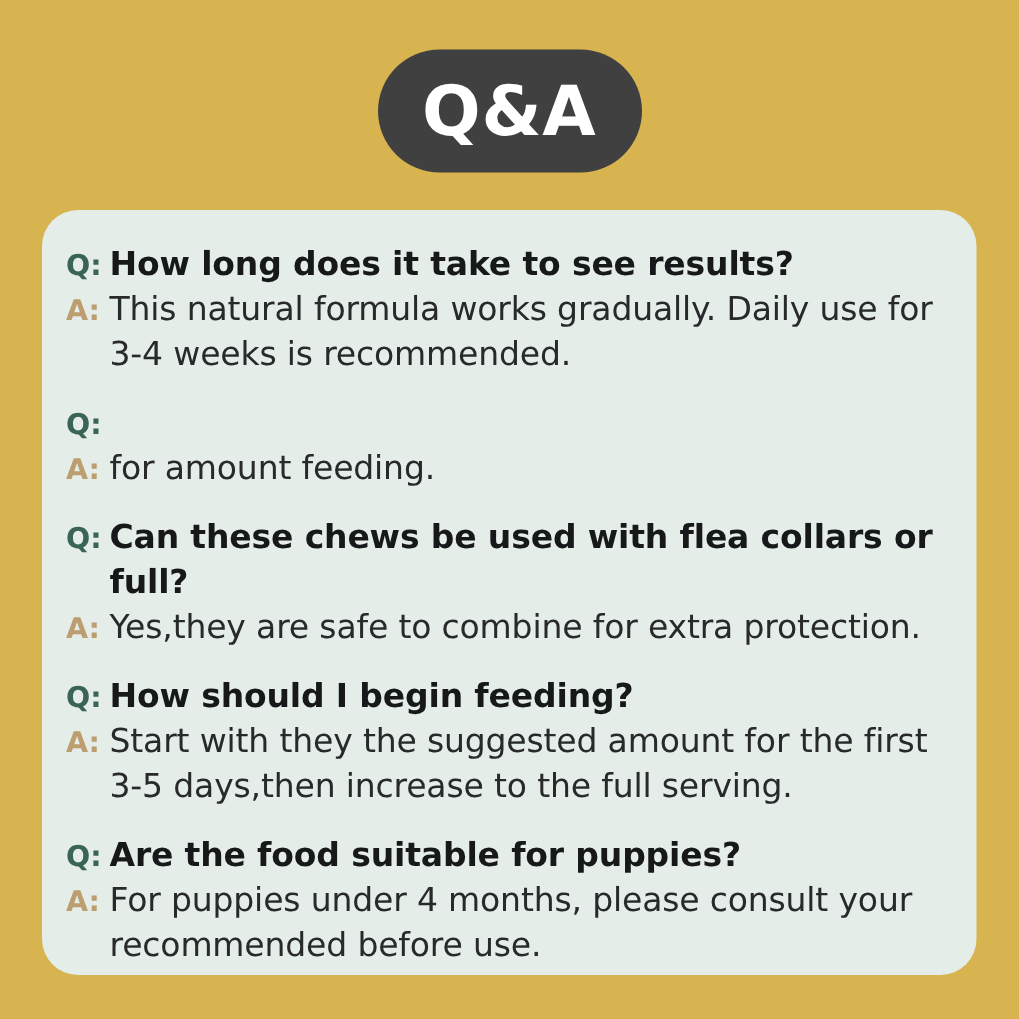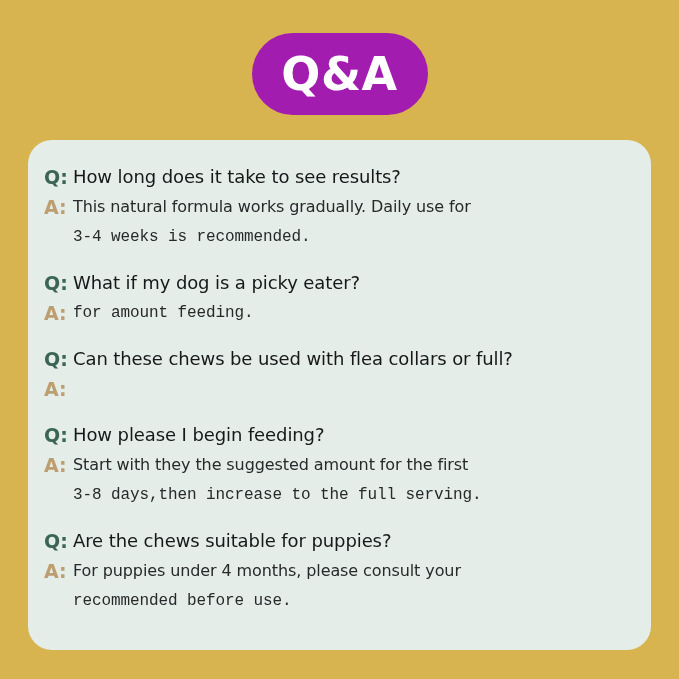--- a/index.html
+++ b/index.html
@@ -18,21 +18,21 @@
   
   .badge-wrap {
     position: absolute;
     top: 33px;
     left: 0;
     width: 679px;
     display: flex;
     justify-content: center;
   }
   .badge {
-    background: #a21caf;
+    background: #404040;
     border-radius: 44px;
     width: 176px;
     height: 82px;
     display: flex;
     align-items: center;
     justify-content: center;
   }
   .badge-text {
     color: #FFFFFF;
     font-size: 46px;
@@ -76,36 +76,35 @@
     width: 29px;
     font-size: 19px;
     font-weight: 700;
     line-height: 30px;
   }
   .marker-q { color: #3A6456; }
   .marker-a { color: #BC9E70; }
 
   .q-text {
     color: #16181A;
-    font-size: 18px;
-    font-weight: 400;
+    font-size: 22px;
+    font-weight: 700;
     line-height: 30px;
     letter-spacing: -0.1px;
   }
 
   .a-text {
     color: #27292B;
-    font-size: 16px;
+    font-size: 22px;
     font-weight: 400;
     line-height: 30px;
     letter-spacing: -0.1px;
   }
   .a-text .cont {
     display: block;
-    font-family: Liberation Mono, monospace;
   }
 </style>
 </head>
 <body>
 
 <div class="badge-wrap">
   <div class="badge">
     <span class="badge-text">Q&amp;A</span>
   </div>
 </div>
@@ -123,58 +122,60 @@
         <span class="a-text">
           <span>This natural formula works gradually. Daily use for</span>
           <span class="cont">3-4 weeks is recommended.</span>
         </span>
       </div>
     </div>
 
     <div class="qa-item">
       <div class="qa-line">
         <span class="marker marker-q">Q:</span>
-        <span class="q-text">What if my dog is a picky eater?</span>
       </div>
       <div class="qa-line">
         <span class="marker marker-a">A:</span>
         <span class="a-text">
           <span class="cont">for amount feeding.</span>
         </span>
       </div>
     </div>
 
     <div class="qa-item">
       <div class="qa-line">
         <span class="marker marker-q">Q:</span>
         <span class="q-text">Can these chews be used with flea collars or full?</span>
       </div>
       <div class="qa-line">
         <span class="marker marker-a">A:</span>
-      </div>
-    </div>
-
-    <div class="qa-item">
-      <div class="qa-line">
-        <span class="marker marker-q">Q:</span>
-        <span class="q-text">How please I begin feeding?</span>
-      </div>
-      <div class="qa-line">
-        <span class="marker marker-a">A:</span>
         <span class="a-text">
-          <span>Start with they the suggested amount for the first</span>
-          <span class="cont">3-8 days,then increase to the full serving.</span>
+          <span>Yes,they are safe to combine for extra protection.</span>
         </span>
       </div>
     </div>
 
     <div class="qa-item">
       <div class="qa-line">
         <span class="marker marker-q">Q:</span>
-        <span class="q-text">Are the chews suitable for puppies?</span>
+        <span class="q-text">How should I begin feeding?</span>
+      </div>
+      <div class="qa-line">
+        <span class="marker marker-a">A:</span>
+        <span class="a-text">
+          <span>Start with they the suggested amount for the first</span>
+          <span class="cont">3-5 days,then increase to the full serving.</span>
+        </span>
+      </div>
+    </div>
+
+    <div class="qa-item">
+      <div class="qa-line">
+        <span class="marker marker-q">Q:</span>
+        <span class="q-text">Are the food suitable for puppies?</span>
       </div>
       <div class="qa-line">
         <span class="marker marker-a">A:</span>
         <span class="a-text">
           <span>For puppies under 4 months, please consult your</span>
           <span class="cont">recommended before use.</span>
         </span>
       </div>
     </div>
 

